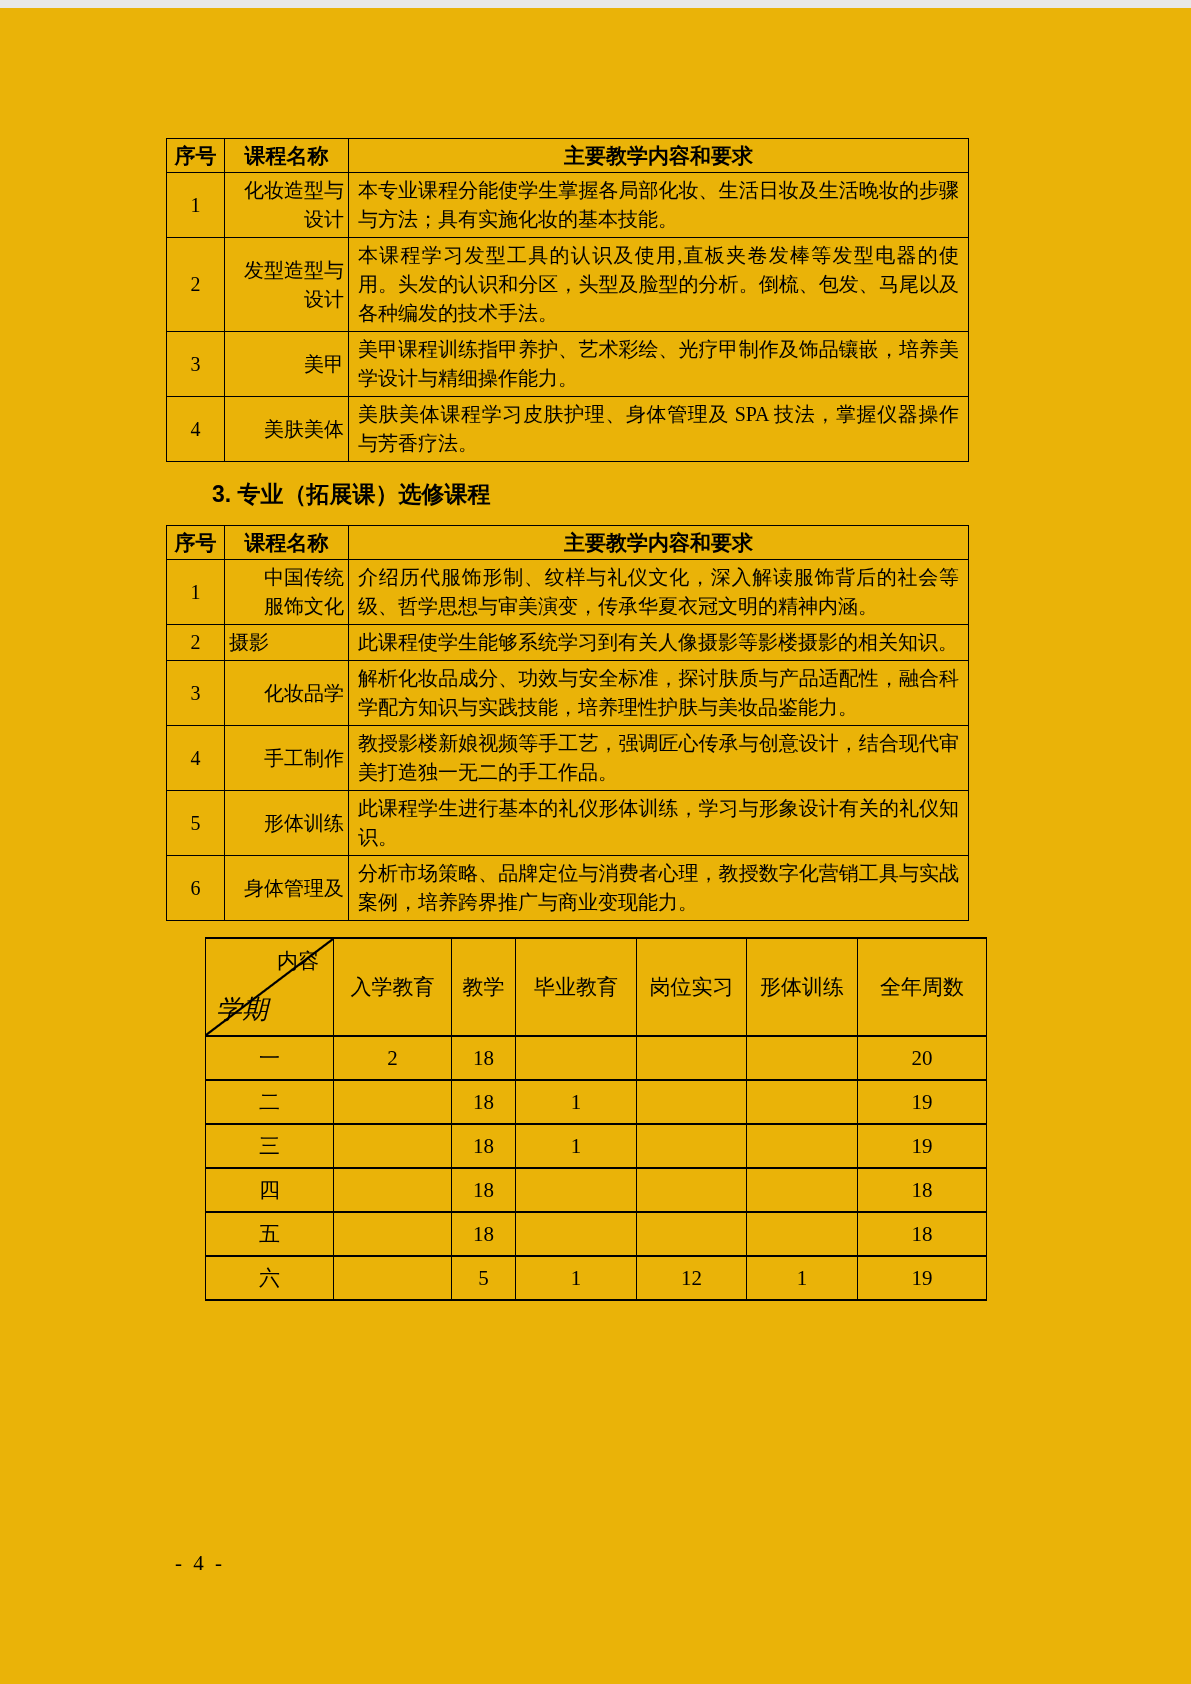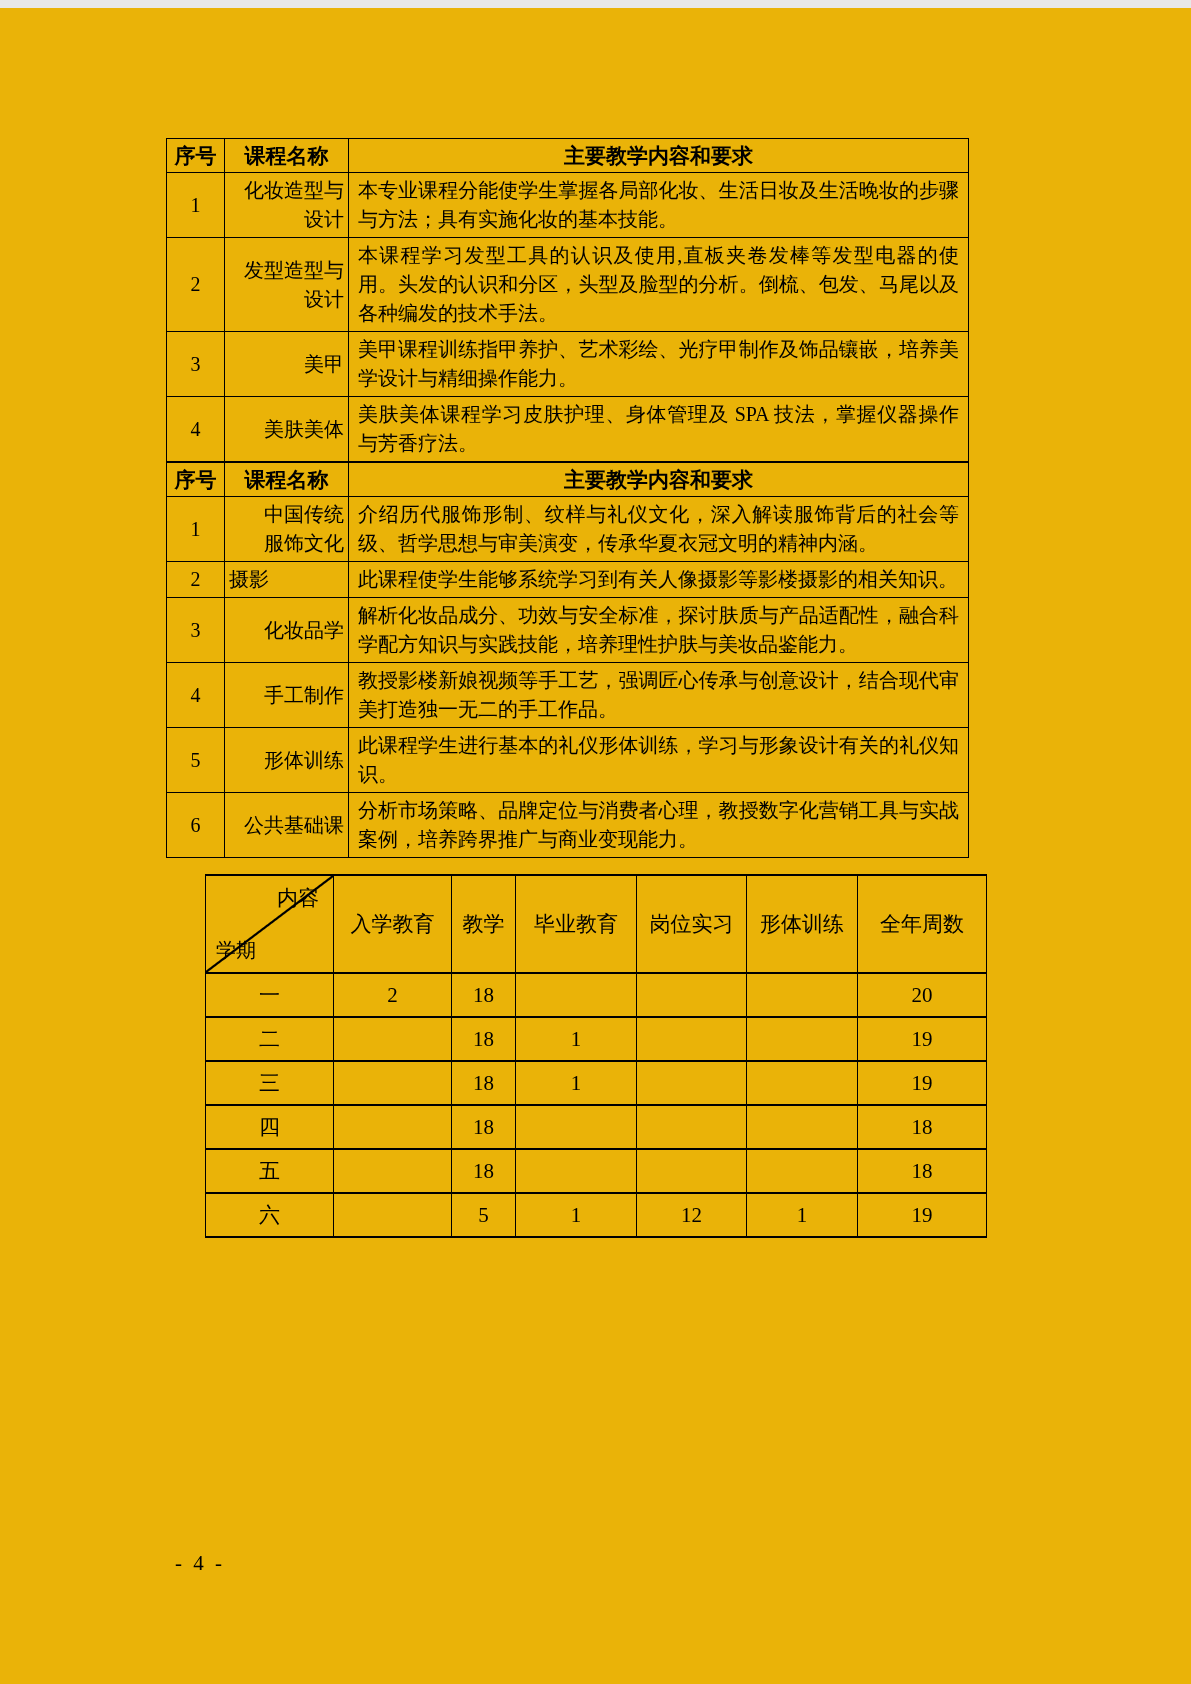--- a/index.html
+++ b/index.html
@@ -73,21 +73,21 @@
   th.corner{position:relative;padding:0;}
   .diag{
     position:absolute;inset:0;
     background-image:linear-gradient(to bottom right,
       transparent calc(50% - 1.6px),
       #000 calc(50% - 0.6px),
       #000 calc(50% + 0.6px),
       transparent calc(50% + 1.6px));
   }
   .corner-top{position:absolute;top:8px;right:14px;font-size:21px;}
-  .corner-bottom{position:absolute;bottom:8px;left:10px;font-size:20px;}
+  .corner-bottom{position:absolute;bottom:8px;left:10px;font-size:26px;font-style:italic;}
 
   
   .pageno{
     position:absolute;left:175px;top:1543px;
     font-size:21px;letter-spacing:3px;
   }
 </style>
 </head>
 <body>
 
@@ -126,20 +126,21 @@
           <td class="cdesc">美甲课程训练指甲养护、艺术彩绘、光疗甲制作及饰品镶嵌，培养美学设计与精细操作能力。</td>
         </tr>
         <tr>
           <td class="cno">4</td>
           <td class="cname">美肤美体</td>
           <td class="cdesc">美肤美体课程学习皮肤护理、身体管理及 SPA 技法，掌握仪器操作与芳香疗法。</td>
         </tr>
       </tbody>
     </table>
 
+    <div class="h-elective">3. 专业（拓展课）选修课程</div>
 
     <table class="course">
       <colgroup>
           <col class="c-no">
           <col class="c-name">
           <col class="c-desc">
         </colgroup>
       <thead>
         <tr>
           <th>序号</th>
@@ -169,21 +170,21 @@
           <td class="cname">手工制作</td>
           <td class="cdesc">教授影楼新娘视频等手工艺，强调匠心传承与创意设计，结合现代审美打造独一无二的手工作品。</td>
         </tr>
         <tr>
           <td class="cno">5</td>
           <td class="cname">形体训练</td>
           <td class="cdesc">此课程学生进行基本的礼仪形体训练，学习与形象设计有关的礼仪知识。</td>
         </tr>
         <tr>
           <td class="cno">6</td>
-          <td class="cname">公共基础课</td>
+          <td class="cname">身体管理及</td>
           <td class="cdesc">分析市场策略、品牌定位与消费者心理，教授数字化营销工具与实战案例，培养跨界推广与商业变现能力。</td>
         </tr>
       </tbody>
     </table>
 
 
     <table class="sched">
       <colgroup>
         <col class="s-corner">
           <col class="s-c1">

